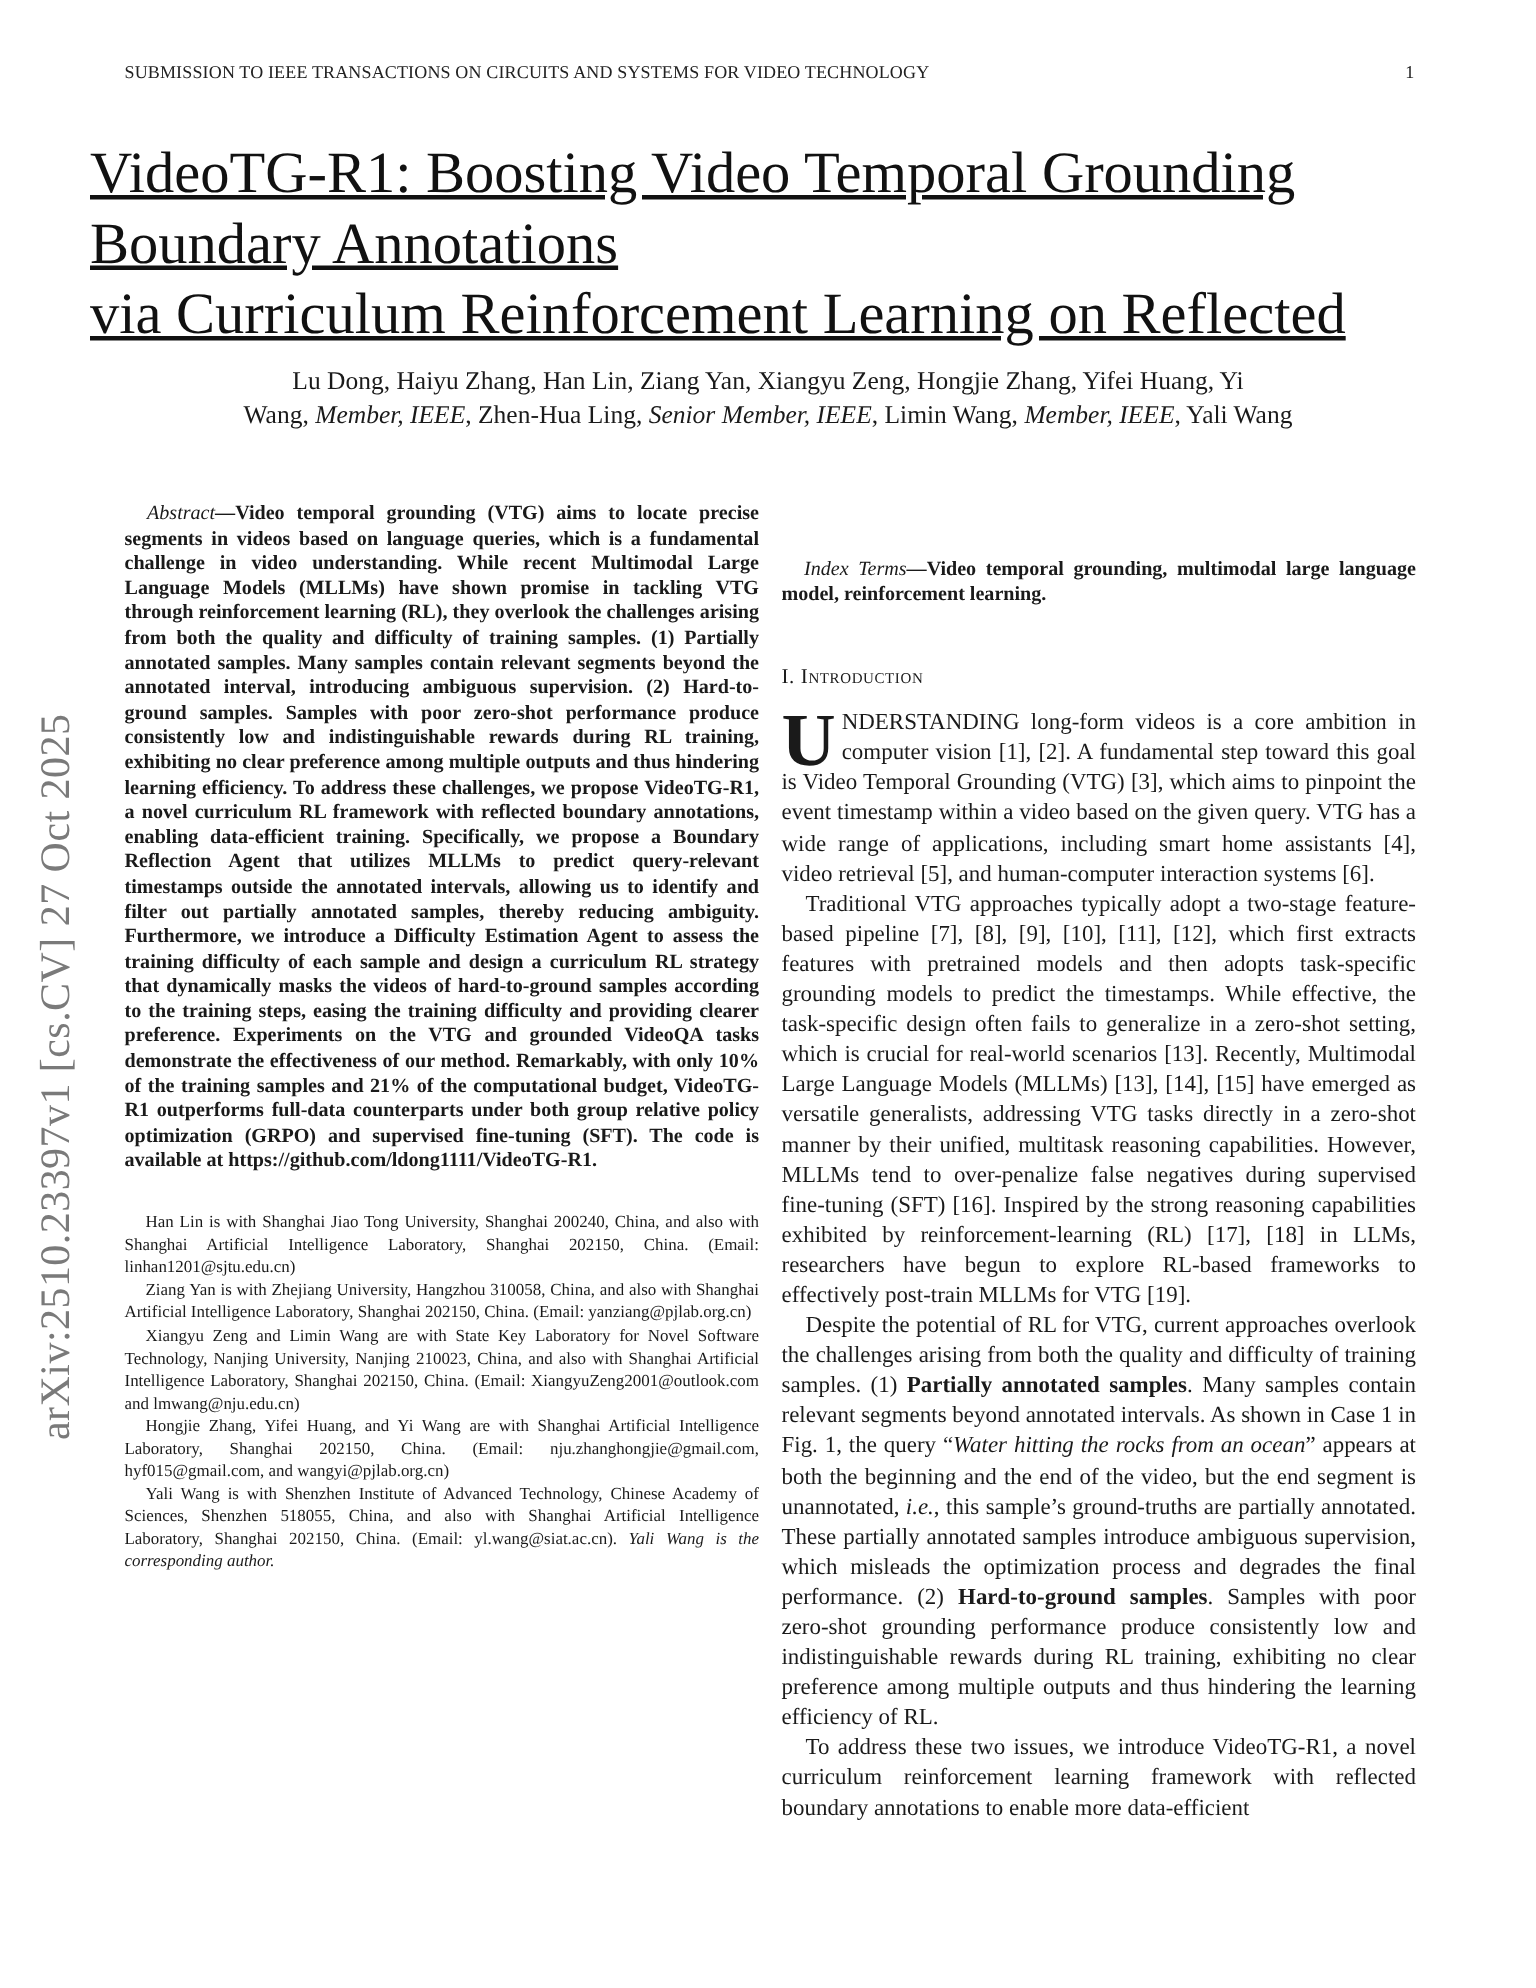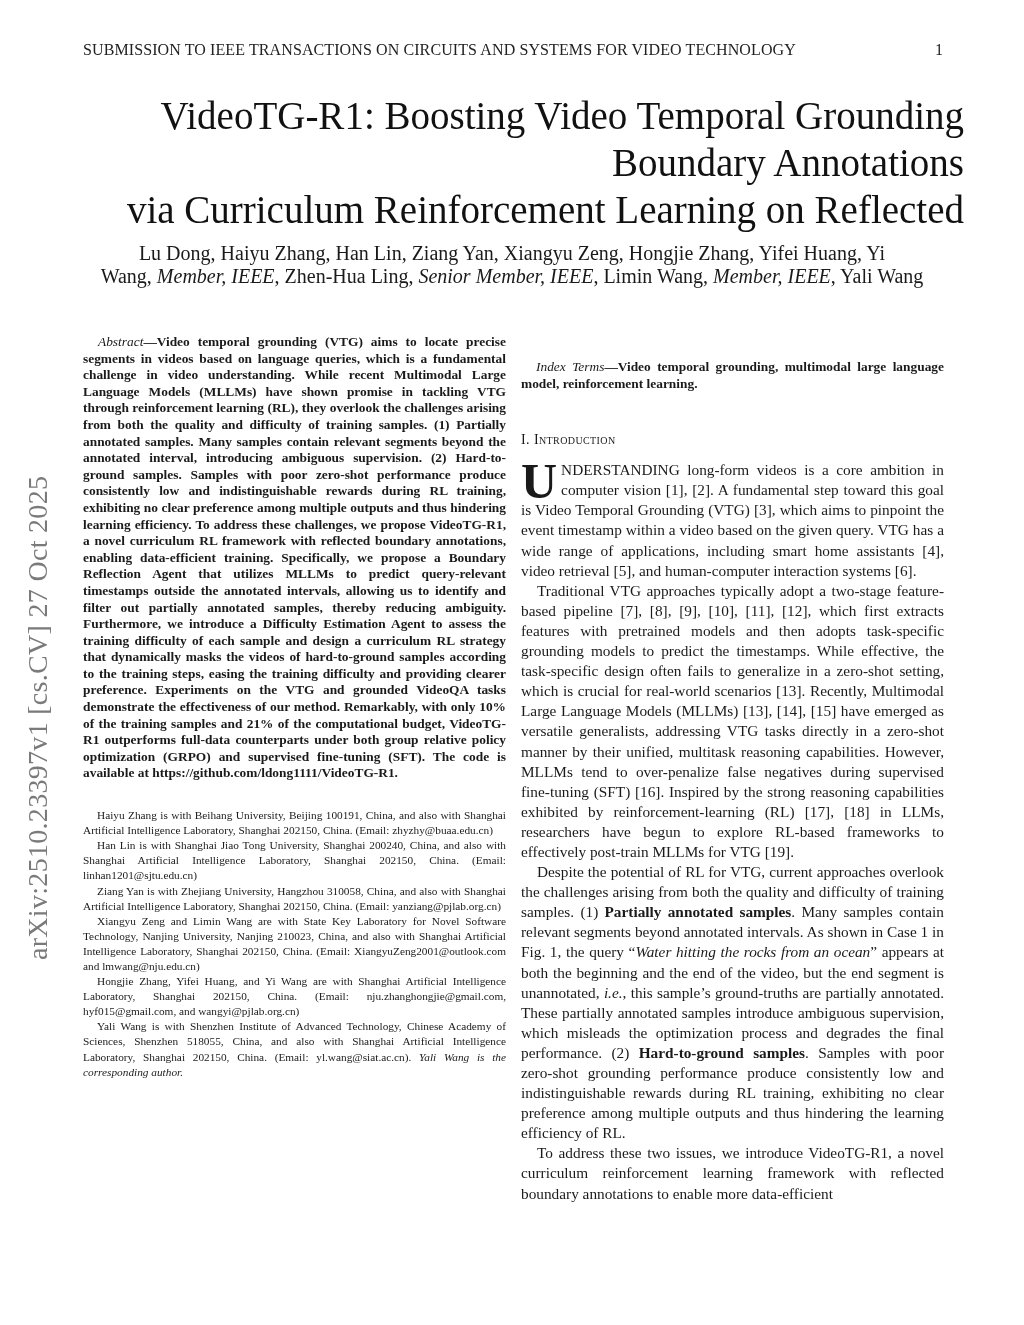--- a/index.html
+++ b/index.html
@@ -2,40 +2,40 @@
 <html><head>
 <meta charset="utf-8">
 <style>
   html, body { margin: 0; padding: 0; background: #ffffff; }
   body {
     width: 1024px; height: 1325px; position: relative; overflow: hidden;
     font-family: "Liberation Serif", "DejaVu Serif", serif; color: #1a1a1a;
   }
   .running-head {
     position: absolute; top: 41px; left: 83px; width: 860px;
-    font-size: 16px; letter-spacing: 0.1px; color: #222;
+    font-size: 12px; letter-spacing: 0.1px; color: #222;
   }
   .running-head .page-num { position: absolute; right: 0; top: 0; }
   .title {
-    position: absolute; top: 92px; left: 60px; width: 904px; text-align: right;
-    font-size: 39px; line-height: 47px; color: #111;
+    position: absolute; top: 92px; left: 60px; width: 904px; text-align: left;
+    font-size: 39px; line-height: 47px; color: #111; text-decoration: underline;
   }
   .authors {
     position: absolute; top: 242px; left: 80px; width: 864px; text-align: center;
-    font-size: 20px; line-height: 23px;
+    font-size: 17px; line-height: 23px;
   }
   .authors i { font-style: italic; }
   .arxiv-stamp {
     position: absolute; left: 22px; top: 960px; transform-origin: 0 0;
     transform: rotate(-90deg); white-space: nowrap;
     font-size: 28px; color: #7a7a7a; letter-spacing: 0.3px;
   }
   .col { position: absolute; width: 423px; text-align: justify; }
   .col-left { left: 83px; top: 334px; }
-  .col-right { left: 521px; top: 359px; }
+  .col-right { left: 521px; top: 371px; }
   .abstract {
     font-weight: bold; font-size: 13.4px; line-height: 16.6px;
     text-indent: 15px; margin: 0;
   }
   .abstract .lead { font-style: italic; font-weight: normal; }
   .footnotes { margin-top: 26px; font-size: 11.3px; line-height: 15.1px; }
   .footnotes p { margin: 0; text-indent: 14px; text-align: justify; }
   .footnotes i { font-style: italic; }
   .index-terms {
     font-weight: bold; font-size: 13.4px; line-height: 16.6px; text-indent: 15px; margin: 0;
@@ -72,21 +72,20 @@
   <div>Lu Dong, Haiyu Zhang, Han Lin, Ziang Yan, Xiangyu Zeng, Hongjie Zhang, Yifei Huang, Yi</div>
   <div><span>Wang, </span><i>Member, IEEE</i><span>, Zhen-Hua Ling, </span><i>Senior Member, IEEE</i><span>, Limin Wang, </span><i>Member, IEEE</i><span>, Yali Wang</span></div>
 </div>
 
 <div class="arxiv-stamp">arXiv:2510.23397v1  [cs.CV]  27 Oct 2025</div>
 
 <div class="col col-left">
   <p class="abstract"><span class="lead">Abstract</span><span>—Video temporal grounding (VTG) aims to locate precise segments in videos based on language queries, which is a fundamental challenge in video understanding. While recent Multimodal Large Language Models (MLLMs) have shown promise in tackling VTG through reinforcement learning (RL), they overlook the challenges arising from both the quality and difficulty of training samples. (1) Partially annotated samples. Many samples contain relevant segments beyond the annotated interval, introducing ambiguous supervision. (2) Hard-to-ground samples. Samples with poor zero-shot performance produce consistently low and indistinguishable rewards during RL training, exhibiting no clear preference among multiple outputs and thus hindering learning efficiency. To address these challenges, we propose VideoTG-R1, a novel curriculum RL framework with reflected boundary annotations, enabling data-efficient training. Specifically, we propose a Boundary Reflection Agent that utilizes MLLMs to predict query-relevant timestamps outside the annotated intervals, allowing us to identify and filter out partially annotated samples, thereby reducing ambiguity. Furthermore, we introduce a Difficulty Estimation Agent to assess the training difficulty of each sample and design a curriculum RL strategy that dynamically masks the videos of hard-to-ground samples according to the training steps, easing the training difficulty and providing clearer preference. Experiments on the VTG and grounded VideoQA tasks demonstrate the effectiveness of our method. Remarkably, with only 10% of the training samples and 21% of the computational budget, VideoTG-R1 outperforms full-data counterparts under both group relative policy optimization (GRPO) and supervised fine-tuning (SFT). The code is available at https://github.com/ldong1111/VideoTG-R1.</span></p>
 
   <div class="footnotes">
-    <p>Haiyu Zhang is with Beihang University, Beijing 100191, China, and also with Shanghai Artificial Intelligence Laboratory, Shanghai 202150, China. (Email: zhyzhy@buaa.edu.cn)</p>
     <p>Han Lin is with Shanghai Jiao Tong University, Shanghai 200240, China, and also with Shanghai Artificial Intelligence Laboratory, Shanghai 202150, China. (Email: linhan1201@sjtu.edu.cn)</p>
     <p>Ziang Yan is with Zhejiang University, Hangzhou 310058, China, and also with Shanghai Artificial Intelligence Laboratory, Shanghai 202150, China. (Email: yanziang@pjlab.org.cn)</p>
     <p>Xiangyu Zeng and Limin Wang are with State Key Laboratory for Novel Software Technology, Nanjing University, Nanjing 210023, China, and also with Shanghai Artificial Intelligence Laboratory, Shanghai 202150, China. (Email: XiangyuZeng2001@outlook.com and lmwang@nju.edu.cn)</p>
     <p>Hongjie Zhang, Yifei Huang, and Yi Wang are with Shanghai Artificial Intelligence Laboratory, Shanghai 202150, China. (Email: nju.zhanghongjie@gmail.com, hyf015@gmail.com, and wangyi@pjlab.org.cn)</p>
     <p><span>Yali Wang is with Shenzhen Institute of Advanced Technology, Chinese Academy of Sciences, Shenzhen 518055, China, and also with Shanghai Artificial Intelligence Laboratory, Shanghai 202150, China. (Email: yl.wang@siat.ac.cn). </span><i>Yali Wang is the corresponding author.</i></p>
   </div>
 </div>
 
 <div class="col col-right">
   <p class="index-terms"><span class="lead">Index Terms</span><span>—Video temporal grounding, multimodal large language model, reinforcement learning.</span></p>

